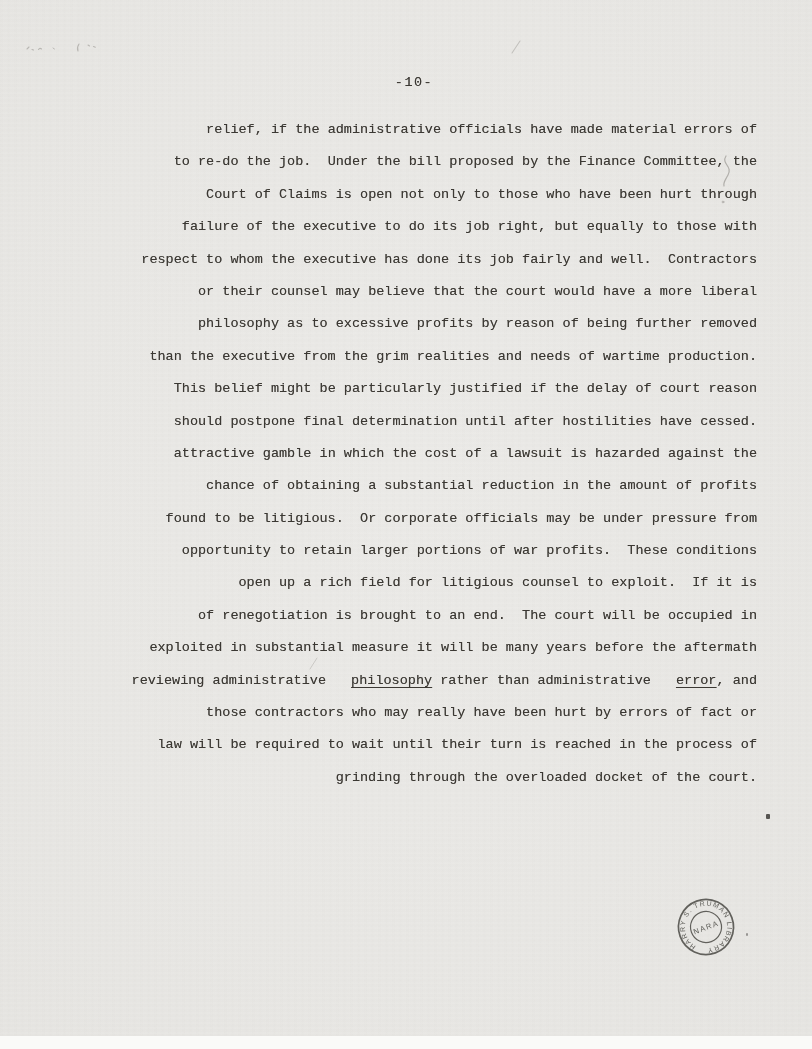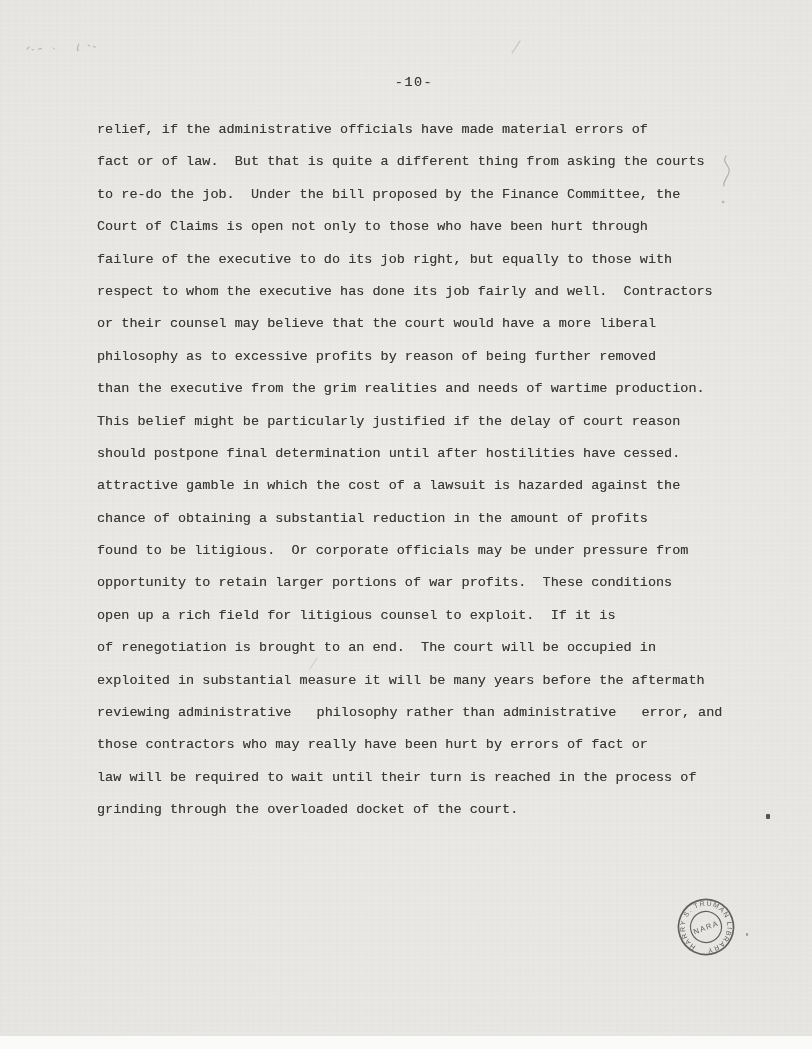--- a/index.html
+++ b/index.html
@@ -35,22 +35,23 @@
   }
   .doc-body {
     position: absolute;
     left: 97px;
     top: 114px;
     width: 660px;
     font-size: 13.5px;
     line-height: 32.4px;
     text-shadow: 0 0 0.6px rgba(59,56,51,0.55);
   }
-  .doc-line { white-space: pre; height: 32.4px; }
+  .doc-line { white-space: pre; height: 32.4px; text-align: right; }
   .doc-line .u {
+    text-decoration: underline;
     text-underline-offset: 3px;
     text-decoration-thickness: 1px;
     padding-left: 17px;
   }
   .stamp {
     position: absolute;
     left: 658px;
     top: 879px;
     opacity: 0.82;
     transform: rotate(-20deg);
@@ -66,21 +67,20 @@
 </style>
 </head>
 <body>
 
 <div class="page">
 
   <div class="page-number">-10-</div>
 
   <div class="doc-body">
       <div class="doc-line"><span>relief, if the administrative officials have made material errors of</span></div>
-      <div class="doc-line"><span>fact or of law.  But that is quite a different thing from asking the courts</span></div>
       <div class="doc-line"><span>to re-do the job.  Under the bill proposed by the Finance Committee, the</span></div>
       <div class="doc-line"><span>Court of Claims is open not only to those who have been hurt through</span></div>
       <div class="doc-line"><span>failure of the executive to do its job right, but equally to those with</span></div>
       <div class="doc-line"><span>respect to whom the executive has done its job fairly and well.  Contractors</span></div>
       <div class="doc-line"><span>or their counsel may believe that the court would have a more liberal</span></div>
       <div class="doc-line"><span>philosophy as to excessive profits by reason of being further removed</span></div>
       <div class="doc-line"><span>than the executive from the grim realities and needs of wartime production.</span></div>
       <div class="doc-line"><span>This belief might be particularly justified if the delay of court reason</span></div>
       <div class="doc-line"><span>should postpone final determination until after hostilities have cessed.</span></div>
       <div class="doc-line"><span>attractive gamble in which the cost of a lawsuit is hazarded against the</span></div>

